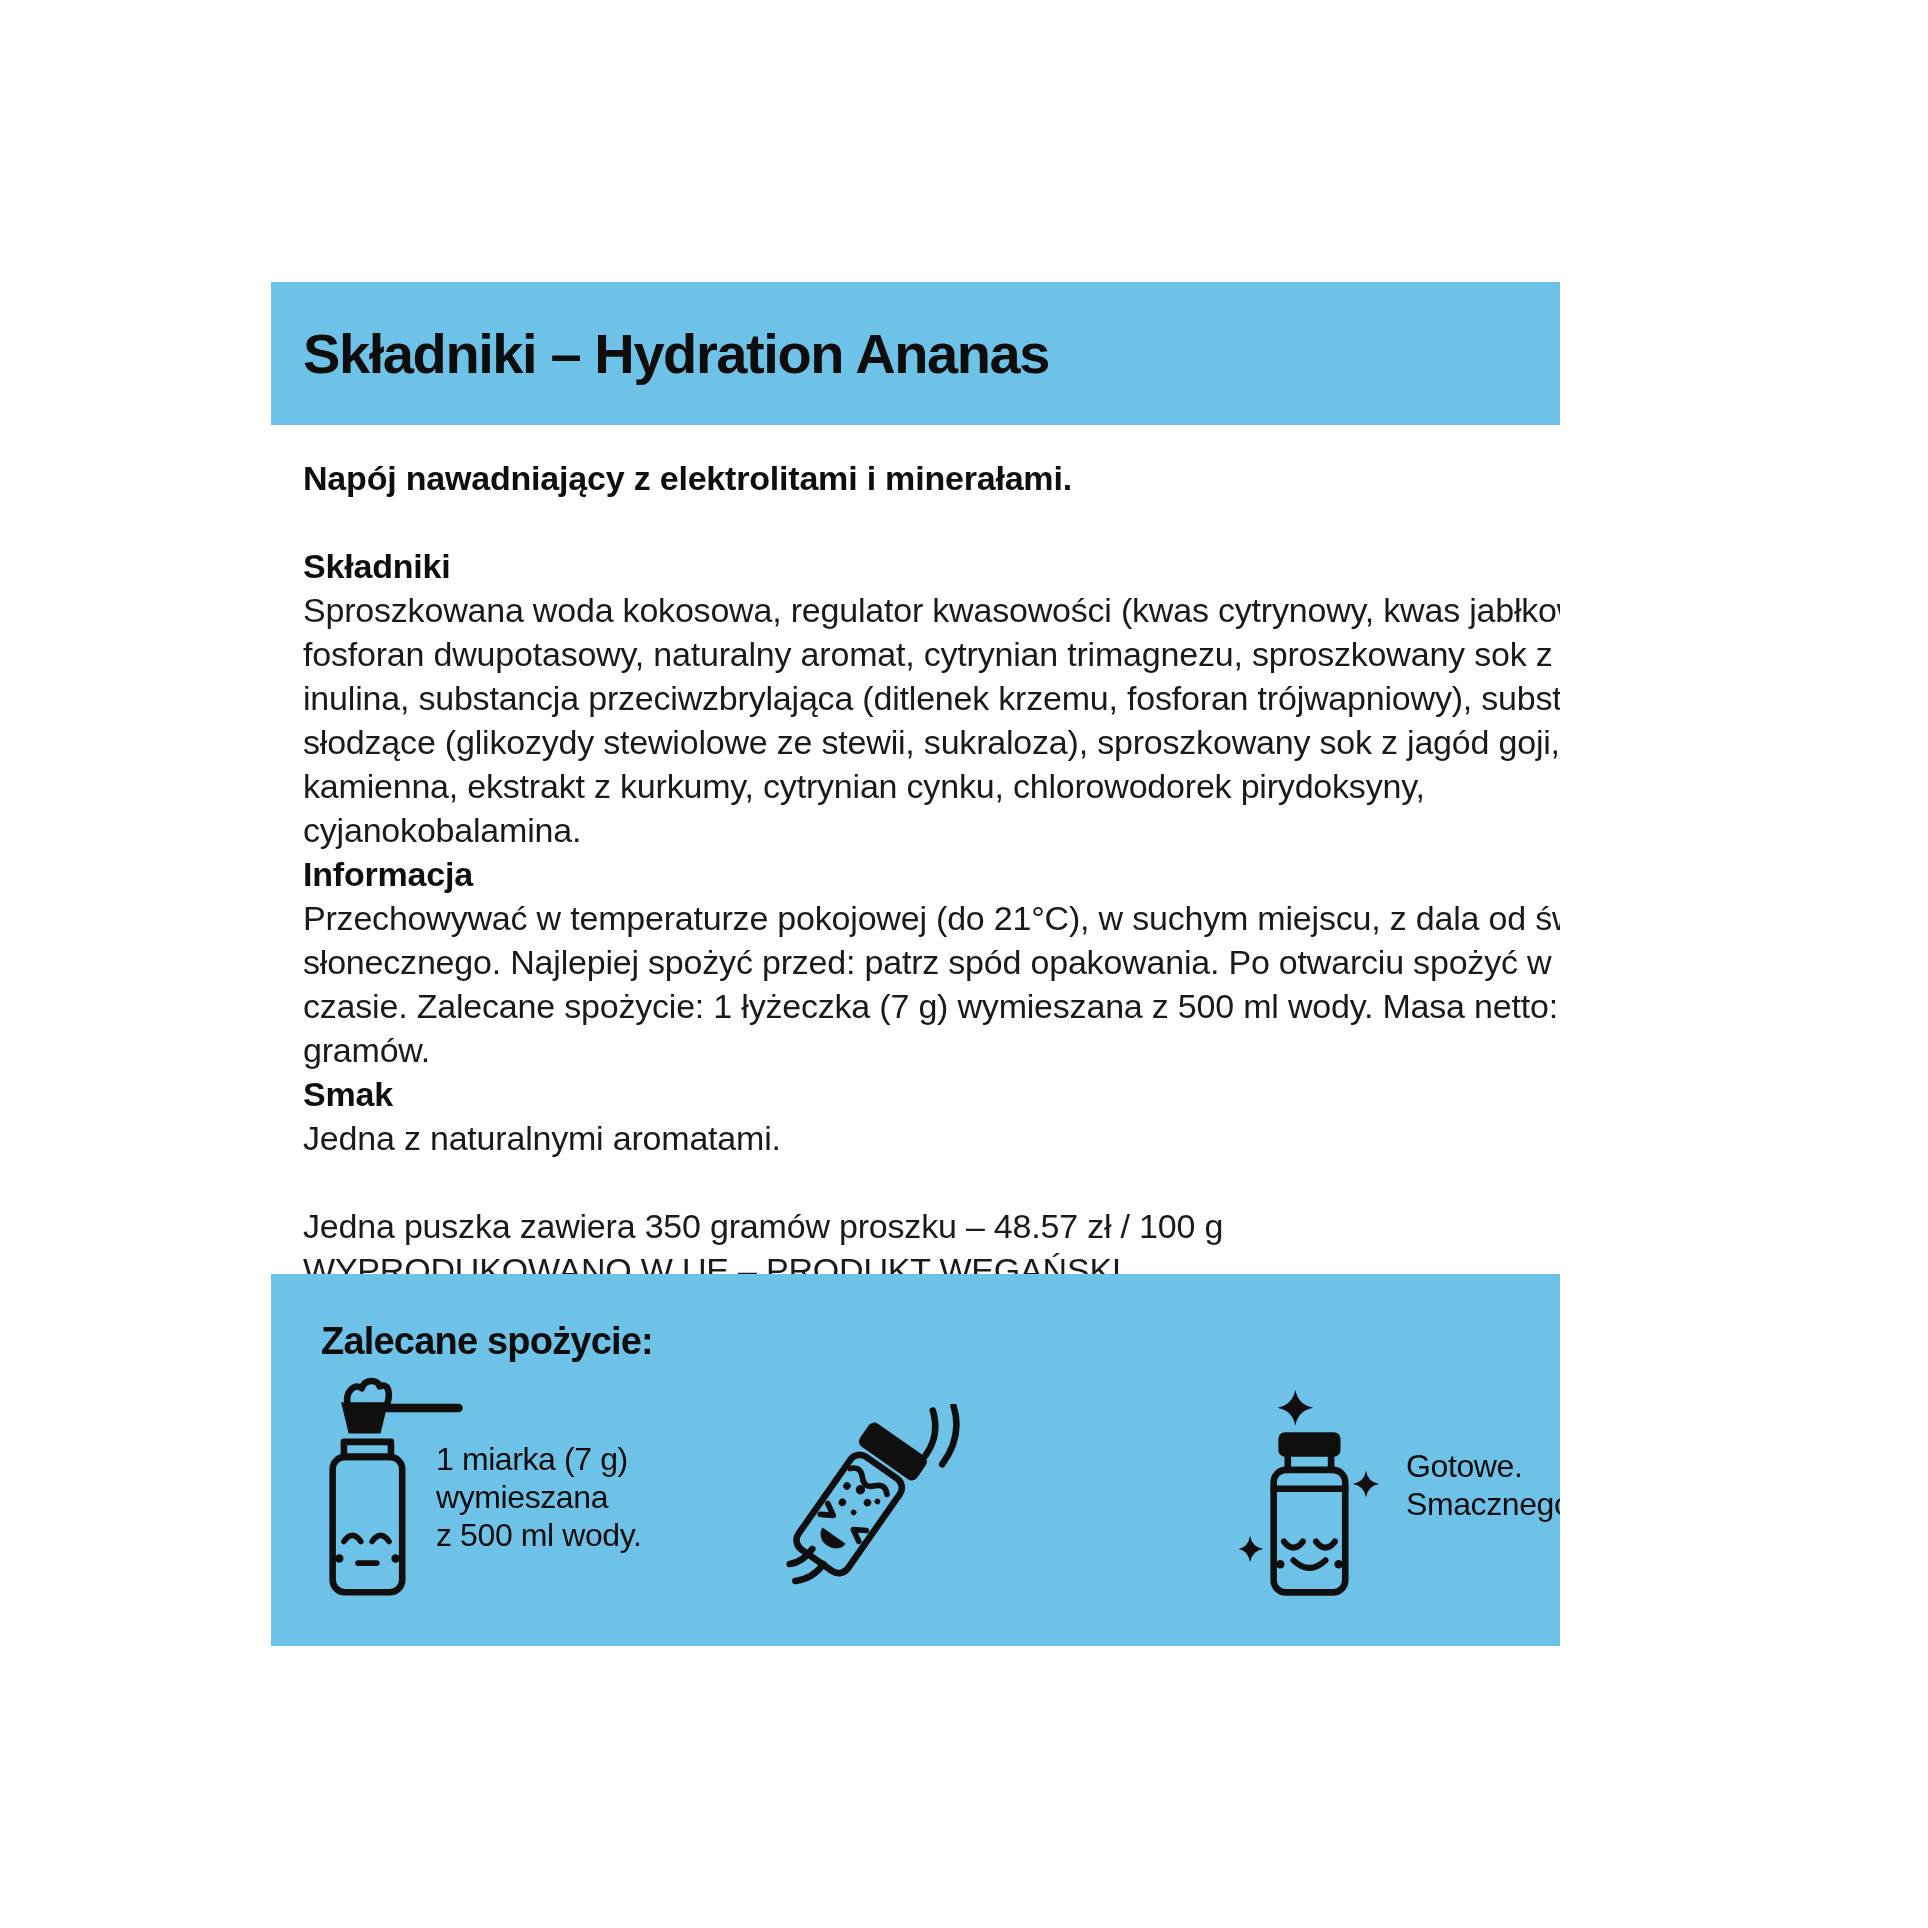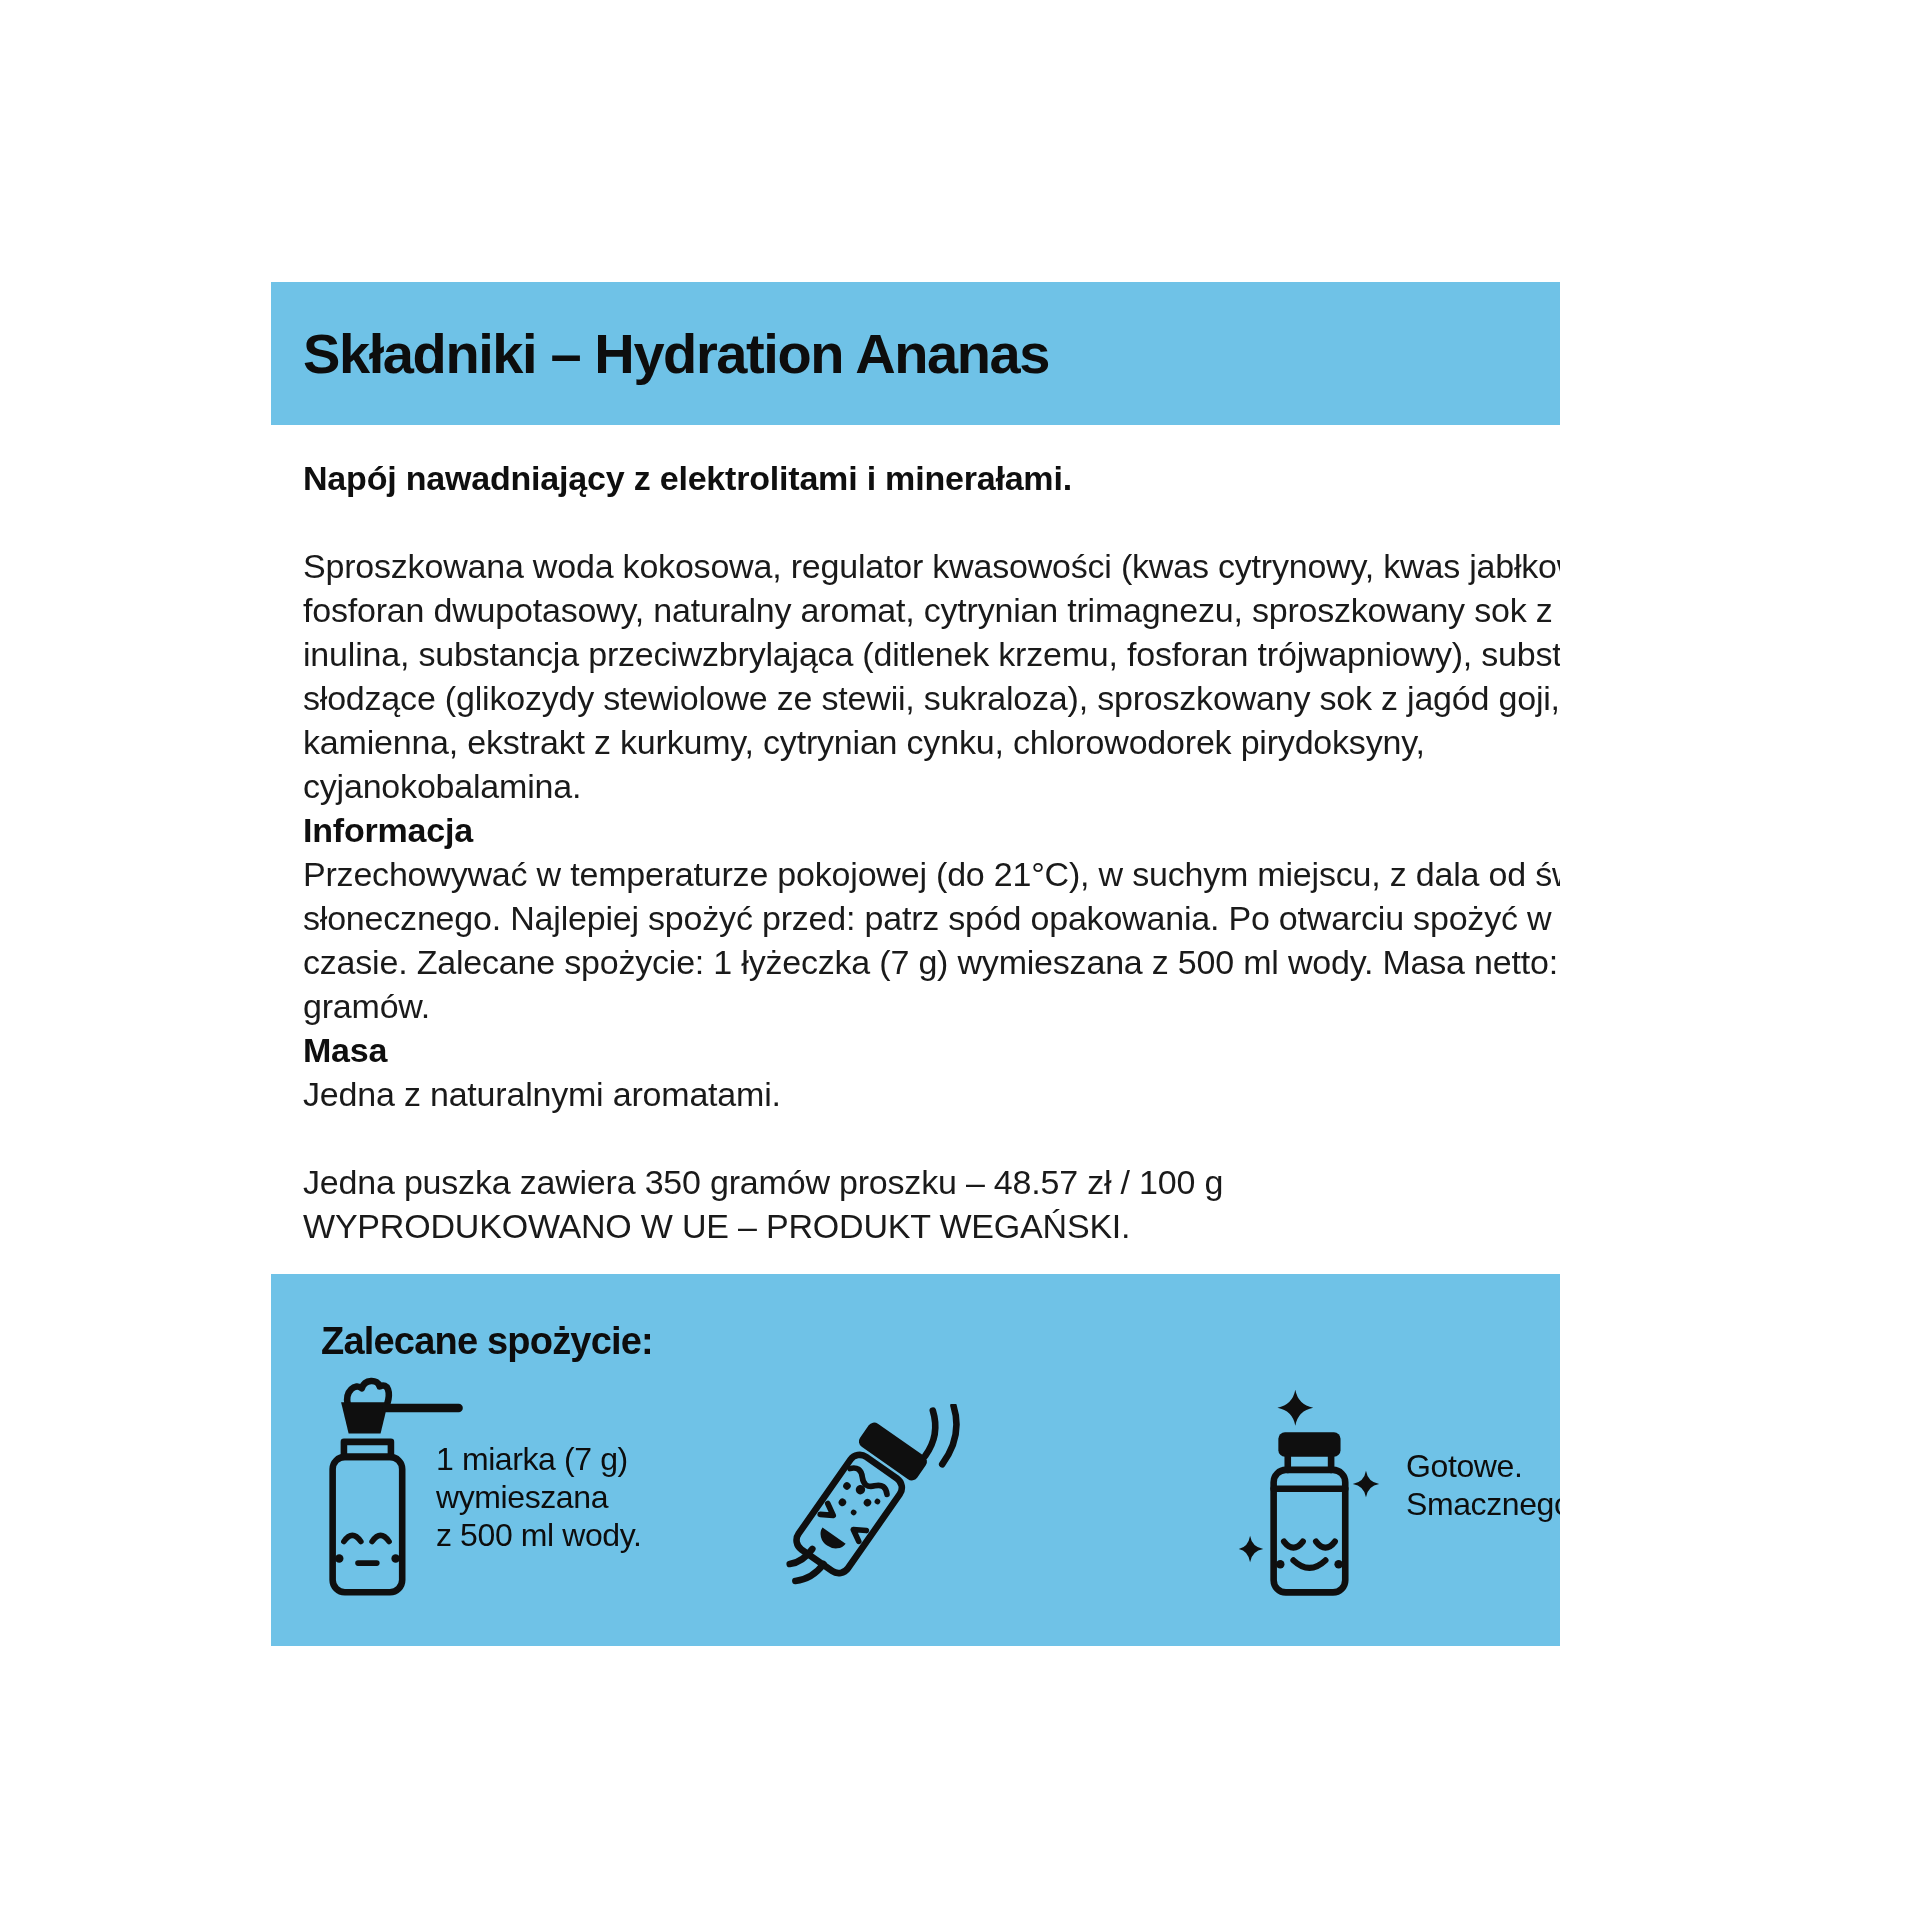--- a/index.html
+++ b/index.html
@@ -54,26 +54,27 @@
 
 <div class="page">
 
   <header class="band title-band">
     <h1>Składniki – Hydration Ananas</h1>
   </header>
 
   <main class="body-text">
     <p class="bold intro">Napój nawadniający z elektrolitami i minerałami.</p>
 
+    <p class="bold">Składniki</p>
     <p>Sproszkowana woda kokosowa, regulator kwasowości (kwas cytrynowy, kwas jabłkowy), fosforan dwupotasowy, naturalny aromat, cytrynian trimagnezu, sproszkowany sok z cytryny, inulina, substancja przeciwzbrylająca (ditlenek krzemu, fosforan trójwapniowy), substancje słodzące (glikozydy stewiolowe ze stewii, sukraloza), sproszkowany sok z jagód goji, sól kamienna, ekstrakt z kurkumy, cytrynian cynku, chlorowodorek pirydoksyny, cyjanokobalamina.</p>
 
     <p class="bold">Informacja</p>
     <p>Przechowywać w temperaturze pokojowej (do 21°C), w suchym miejscu, z dala od światła słonecznego. Najlepiej spożyć przed: patrz spód opakowania. Po otwarciu spożyć w krótkim czasie. Zalecane spożycie: 1 łyżeczka (7 g) wymieszana z 500 ml wody. Masa netto: 350 gramów.</p>
 
-    <p class="bold">Masa</p>
+    <p class="bold">Smak</p>
     <p>Jedna z naturalnymi aromatami.</p>
 
     <p class="price-line">Jedna puszka zawiera 350 gramów proszku – 48.57 zł / 100 g</p>
     <p>WYPRODUKOWANO W UE – PRODUKT WEGAŃSKI.</p>
   </main>
 
   <section class="band usage-box">
     <h2 class="usage-heading">Zalecane spożycie:</h2>
 
     <svg class="step-icon icon-1" width="141" height="221" viewBox="0 0 150 235" aria-hidden="true">

